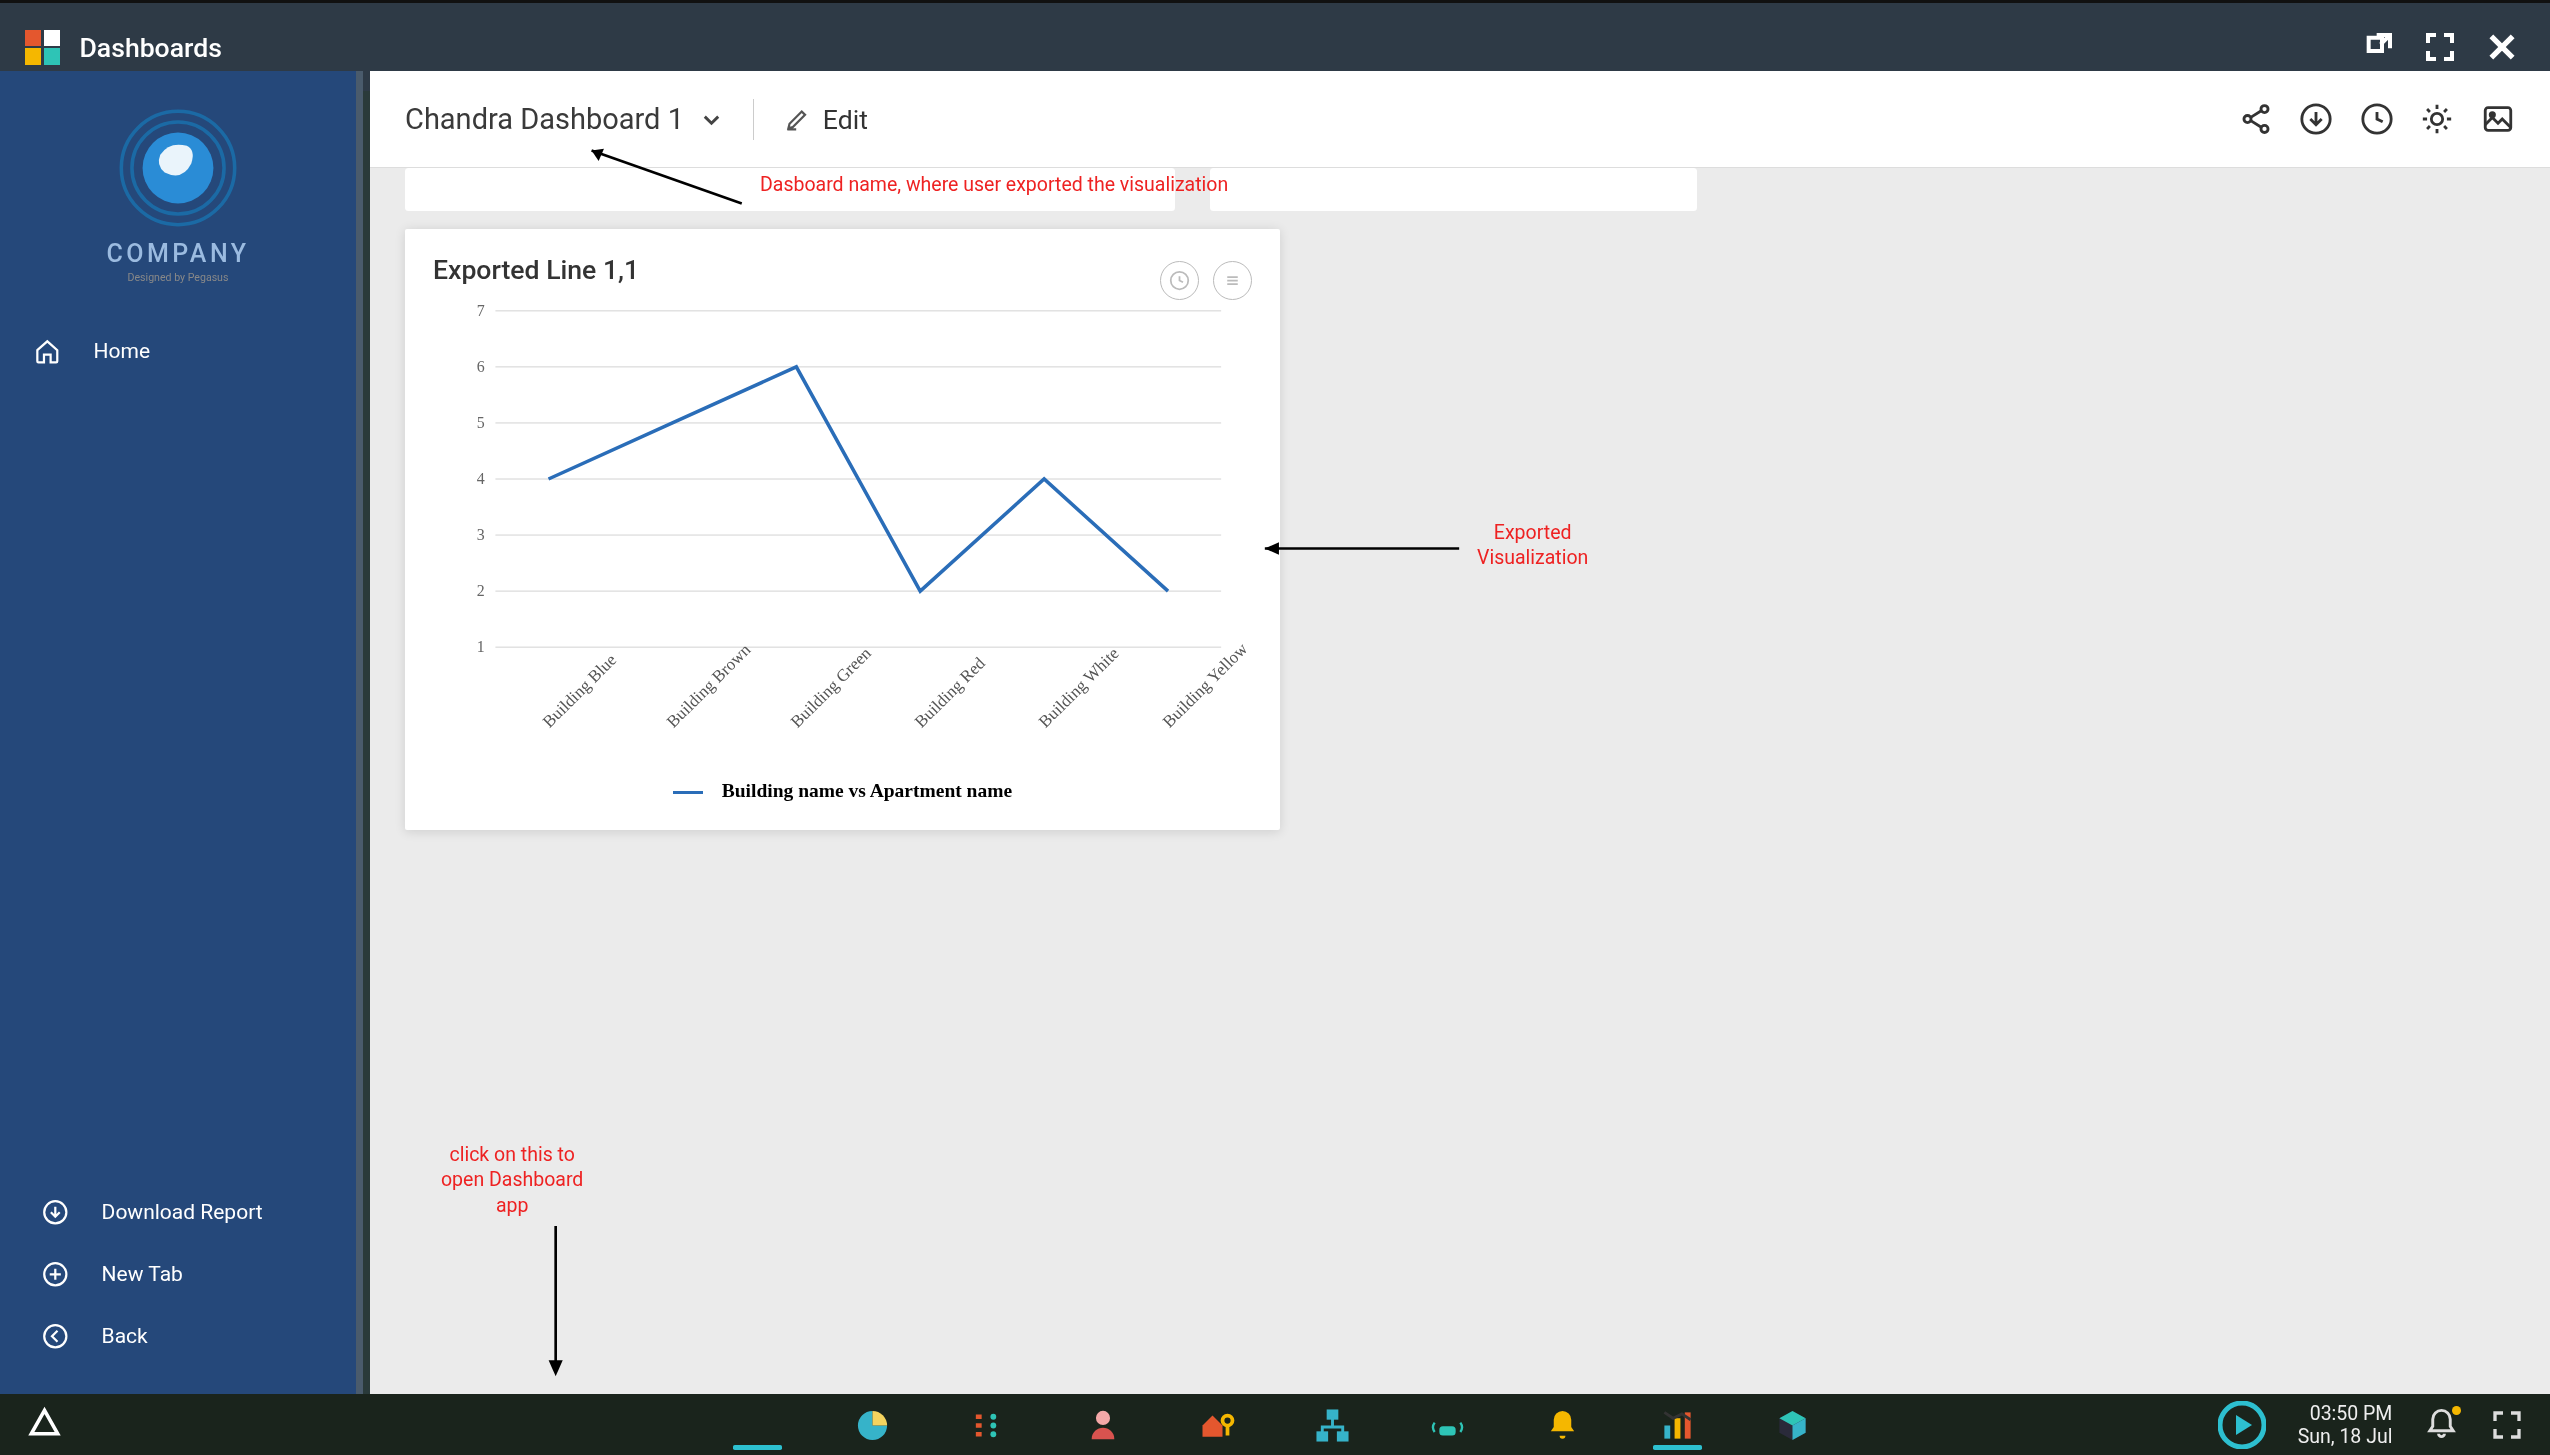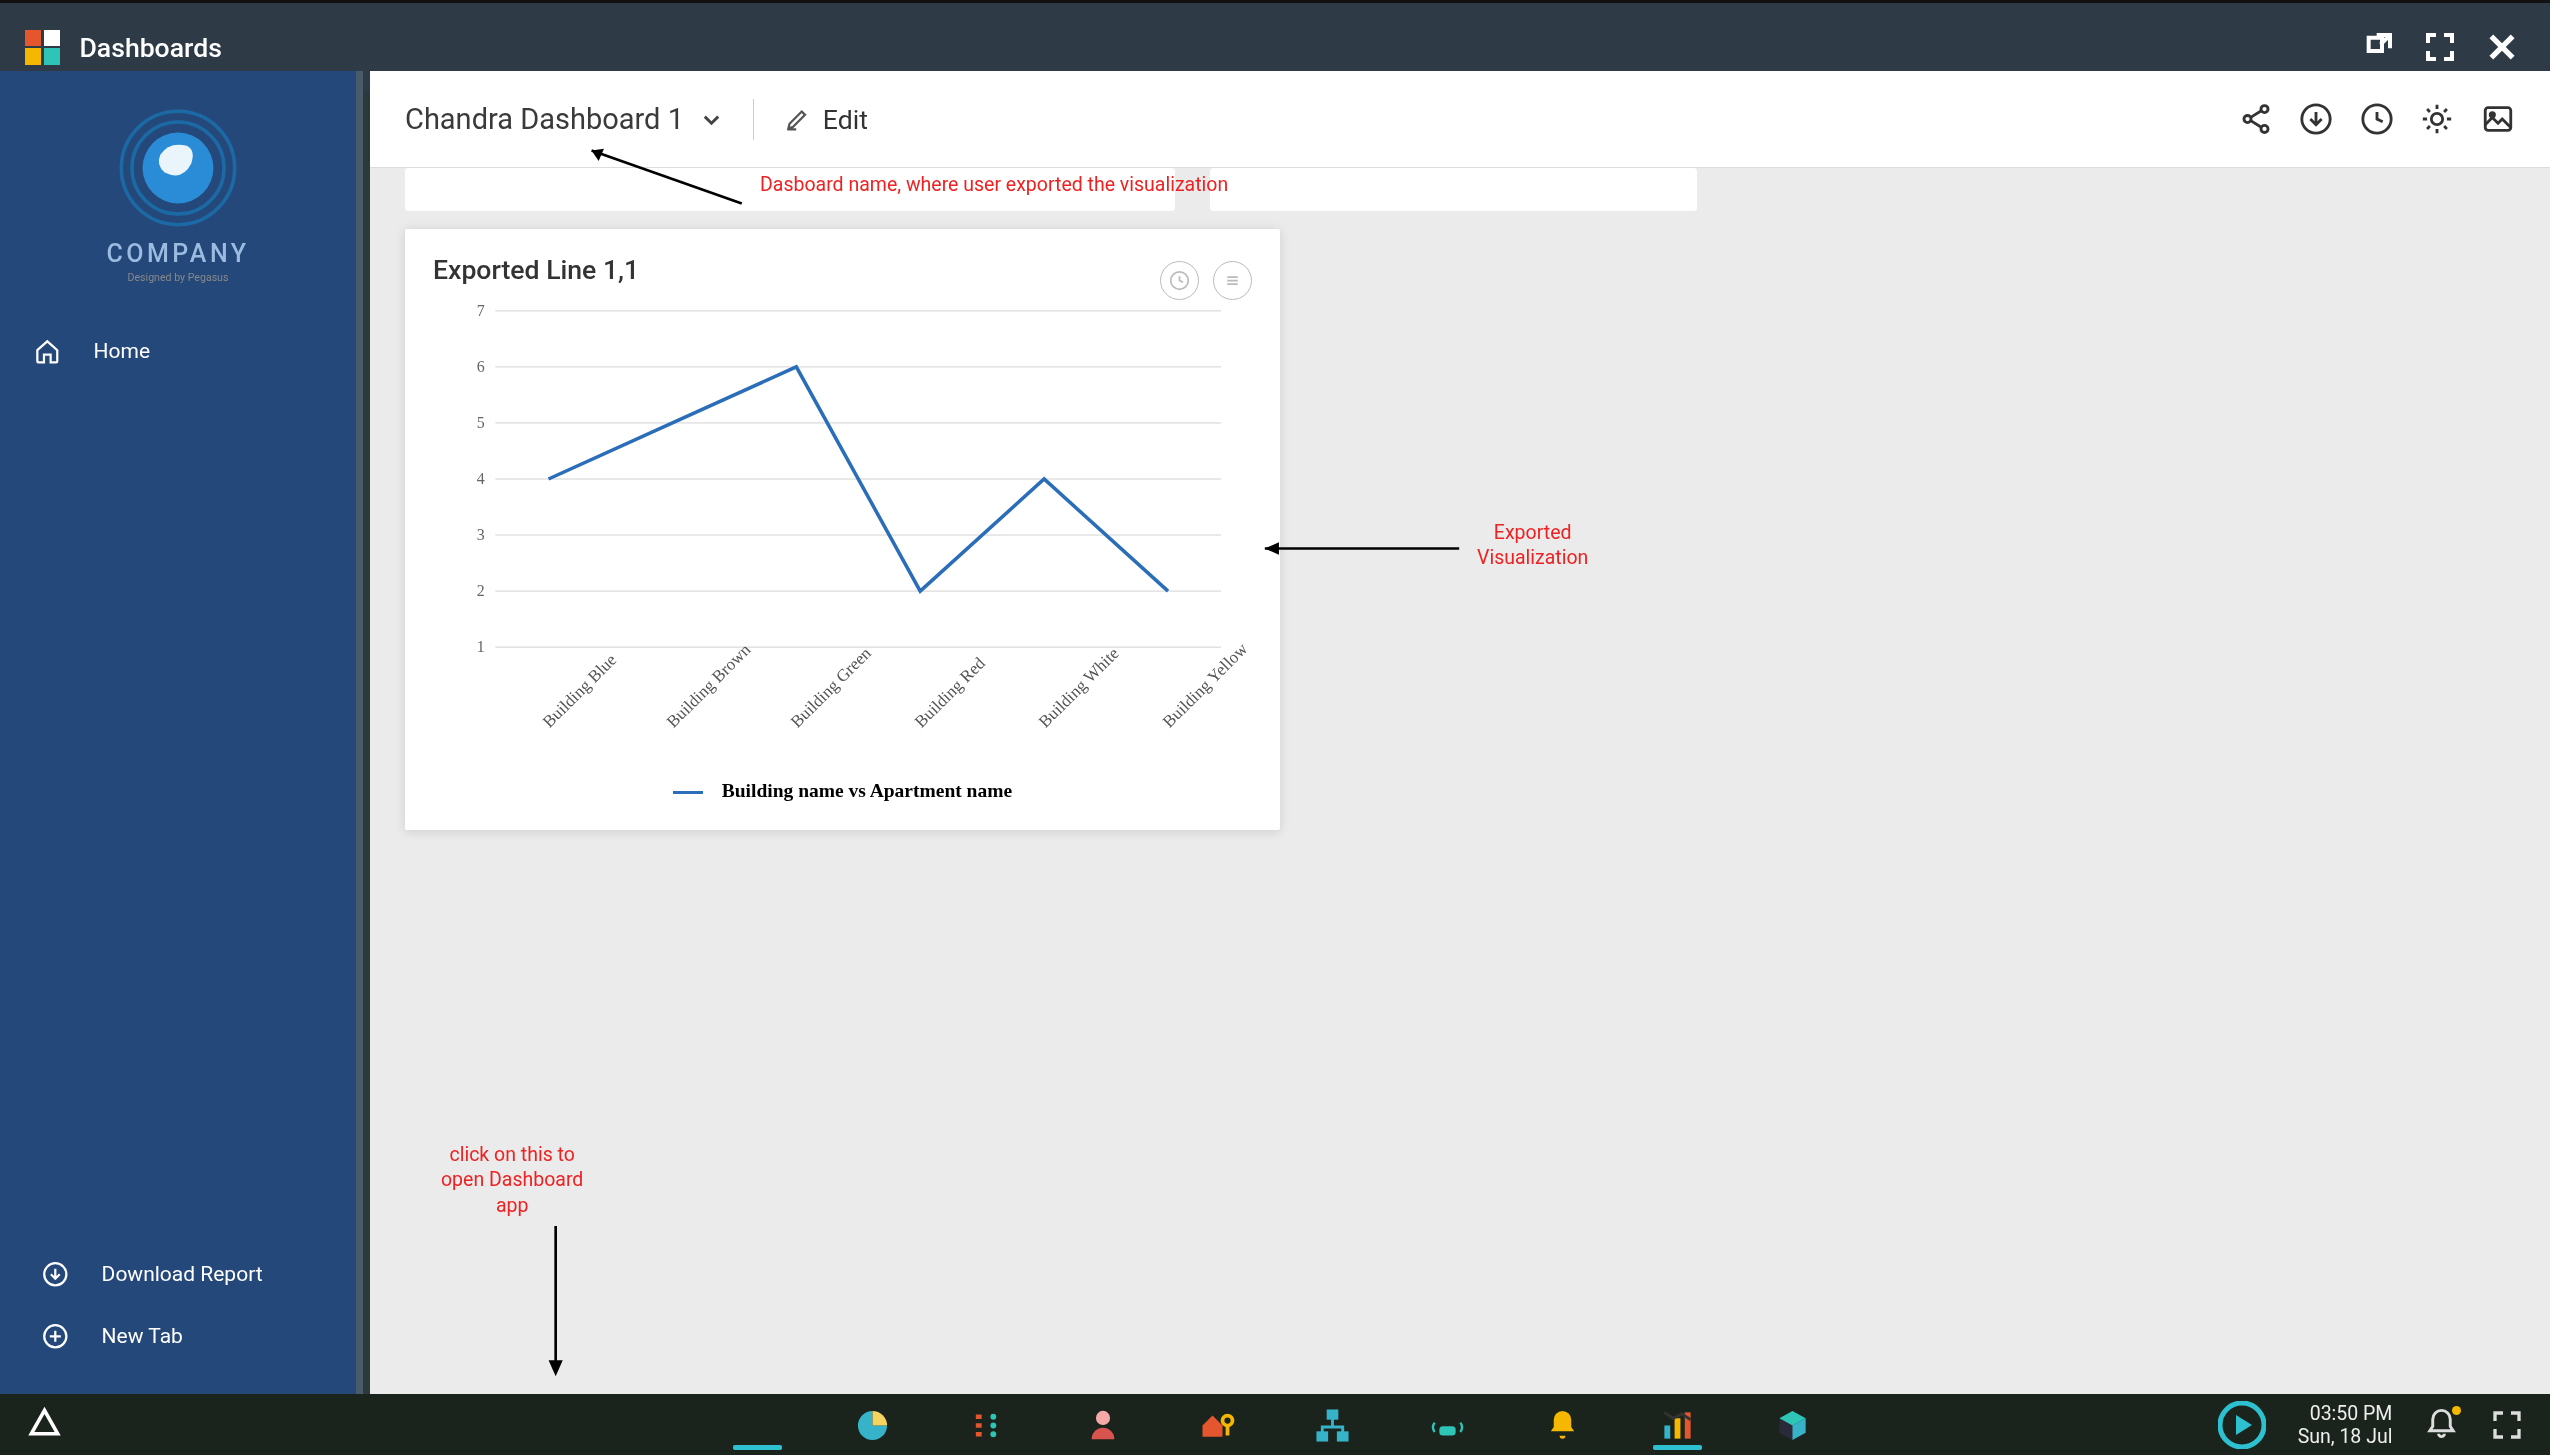--- a/index.html
+++ b/index.html
@@ -183,20 +183,27 @@
           <path d="M12 7v8 M8 12l4 4 4-4"></path>
         </svg>
       <span>Download Report</span>
     </div>
     <div class="nav-item">
       <svg class="ic" viewBox="0 0 24 24">
           <circle cx="12" cy="12" r="10"></circle>
           <path d="M12 7v10 M7 12h10"></path>
         </svg>
       <span>New Tab</span>
+    </div>
+    <div class="nav-item">
+      <svg class="ic" viewBox="0 0 24 24">
+          <circle cx="12" cy="12" r="10"></circle>
+          <path d="M14 7l-5 5 5 5"></path>
+        </svg>
+      <span>Back</span>
     </div>
   </div>
 </div>
 
 <div class="main">
   <div class="toolbar">
     <div class="dash-title">
       <span>Chandra Dashboard 1</span>
       <svg width="23" height="23" viewBox="0 0 24 24" fill="none" stroke="#444" stroke-width="3">
           <path d="M5 9l7 7 7-7"></path>

